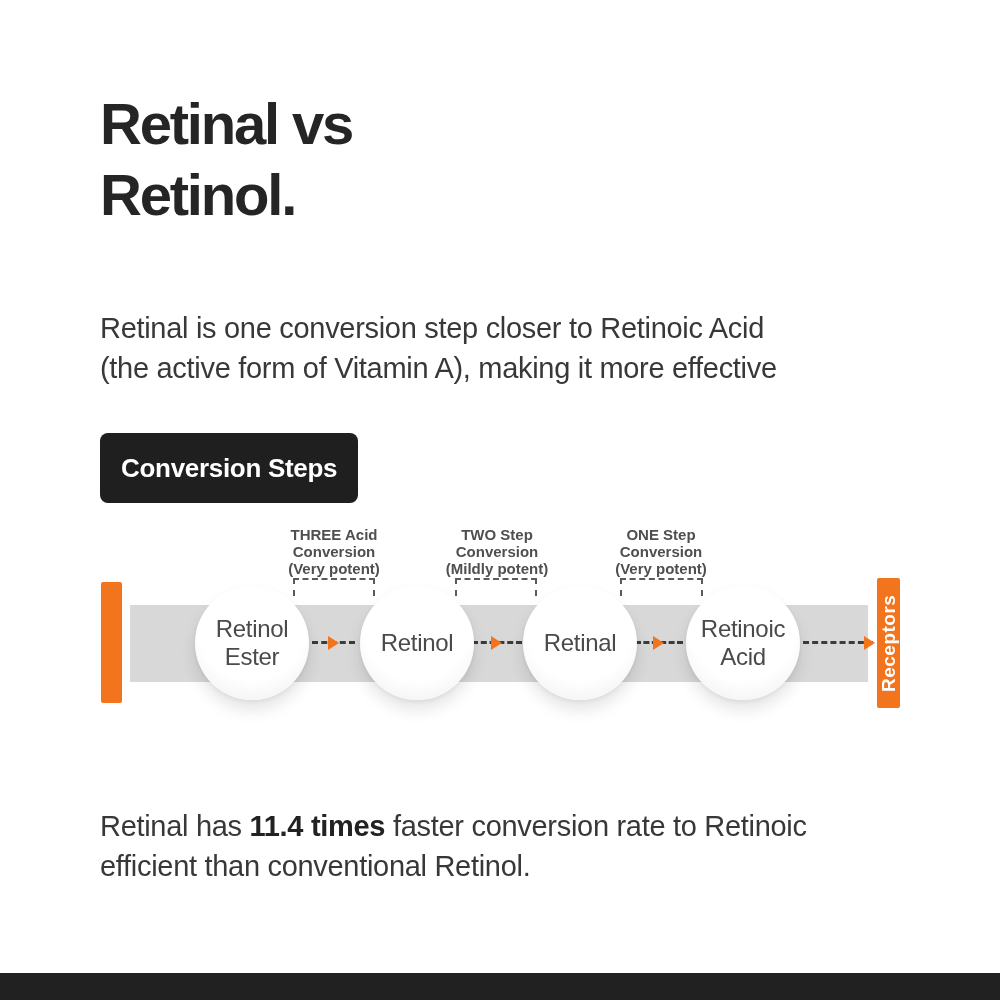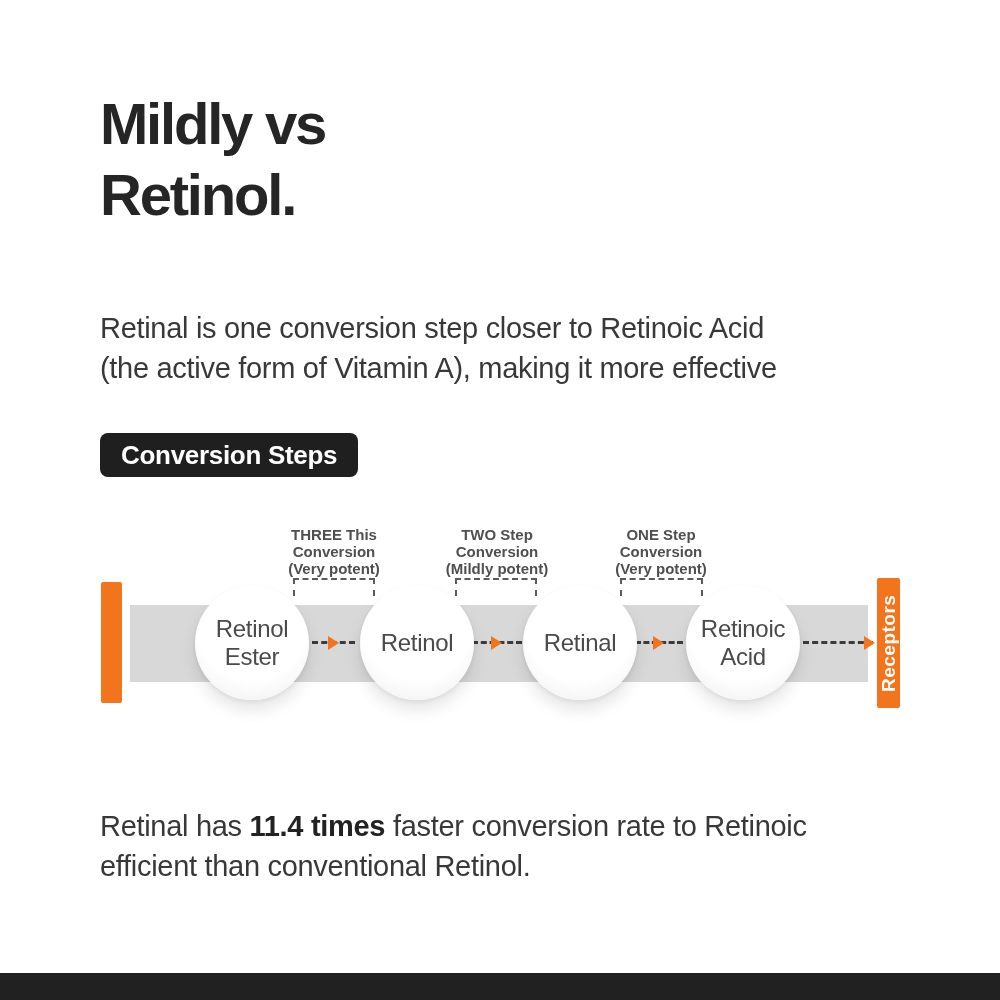--- a/index.html
+++ b/index.html
@@ -25,21 +25,21 @@
     font-size:29px;line-height:40px;letter-spacing:-0.3px;
     color:var(--body-color,#383838);white-space:nowrap;margin-top:47px;
   }
   .para.intro{top:261px;}
   .para.conclusion{top:759px;}
   .para b{font-weight:bold;color:#222222;}
 
   
   .badge{
     position:absolute;left:100px;top:433px;
-    height:38px;line-height:38px;padding:3px 21px;
+    height:38px;line-height:38px;padding:16px 21px;
     background:var(--badge-bg,#1f1f1f);color:#ffffff;
     font-size:26px;font-weight:bold;letter-spacing:-0.3px;
     border-radius:8px;
   }
 
   
   .diagram{position:absolute;left:0;top:525px;width:1000px;height:200px;}
 
   .step-label{
     position:absolute;top:1px;transform:translateX(-50%);
@@ -101,35 +101,35 @@
     position:absolute;left:0;top:973px;width:1000px;height:27px;
     background:var(--footer-bg,#212121);
   }
 </style>
 </head>
 <body>
 
 <div class="canvas">
 
   <div class="title">
-    <div>Mildly vs</div>
+    <div>Retinal vs</div>
     <div>Retinol.</div>
   </div>
 
   <div class="para intro">
     <div>Retinal is one conversion step closer to Retinoic Acid</div>
     <div>(the active form of Vitamin A), making it more effective</div>
   </div>
 
   <div class="badge">Conversion Steps</div>
 
   <div class="diagram">
 
     <div class="step-label" style="left:334px;">
-      <div>THREE This</div>
+      <div>THREE Acid</div>
       <div>Conversion</div>
       <div>(Very potent)</div>
     </div>
     <div class="step-label" style="left:497px;">
       <div>TWO Step</div>
       <div>Conversion</div>
       <div>(Mildly potent)</div>
     </div>
     <div class="step-label" style="left:661px;">
       <div>ONE Step</div>

